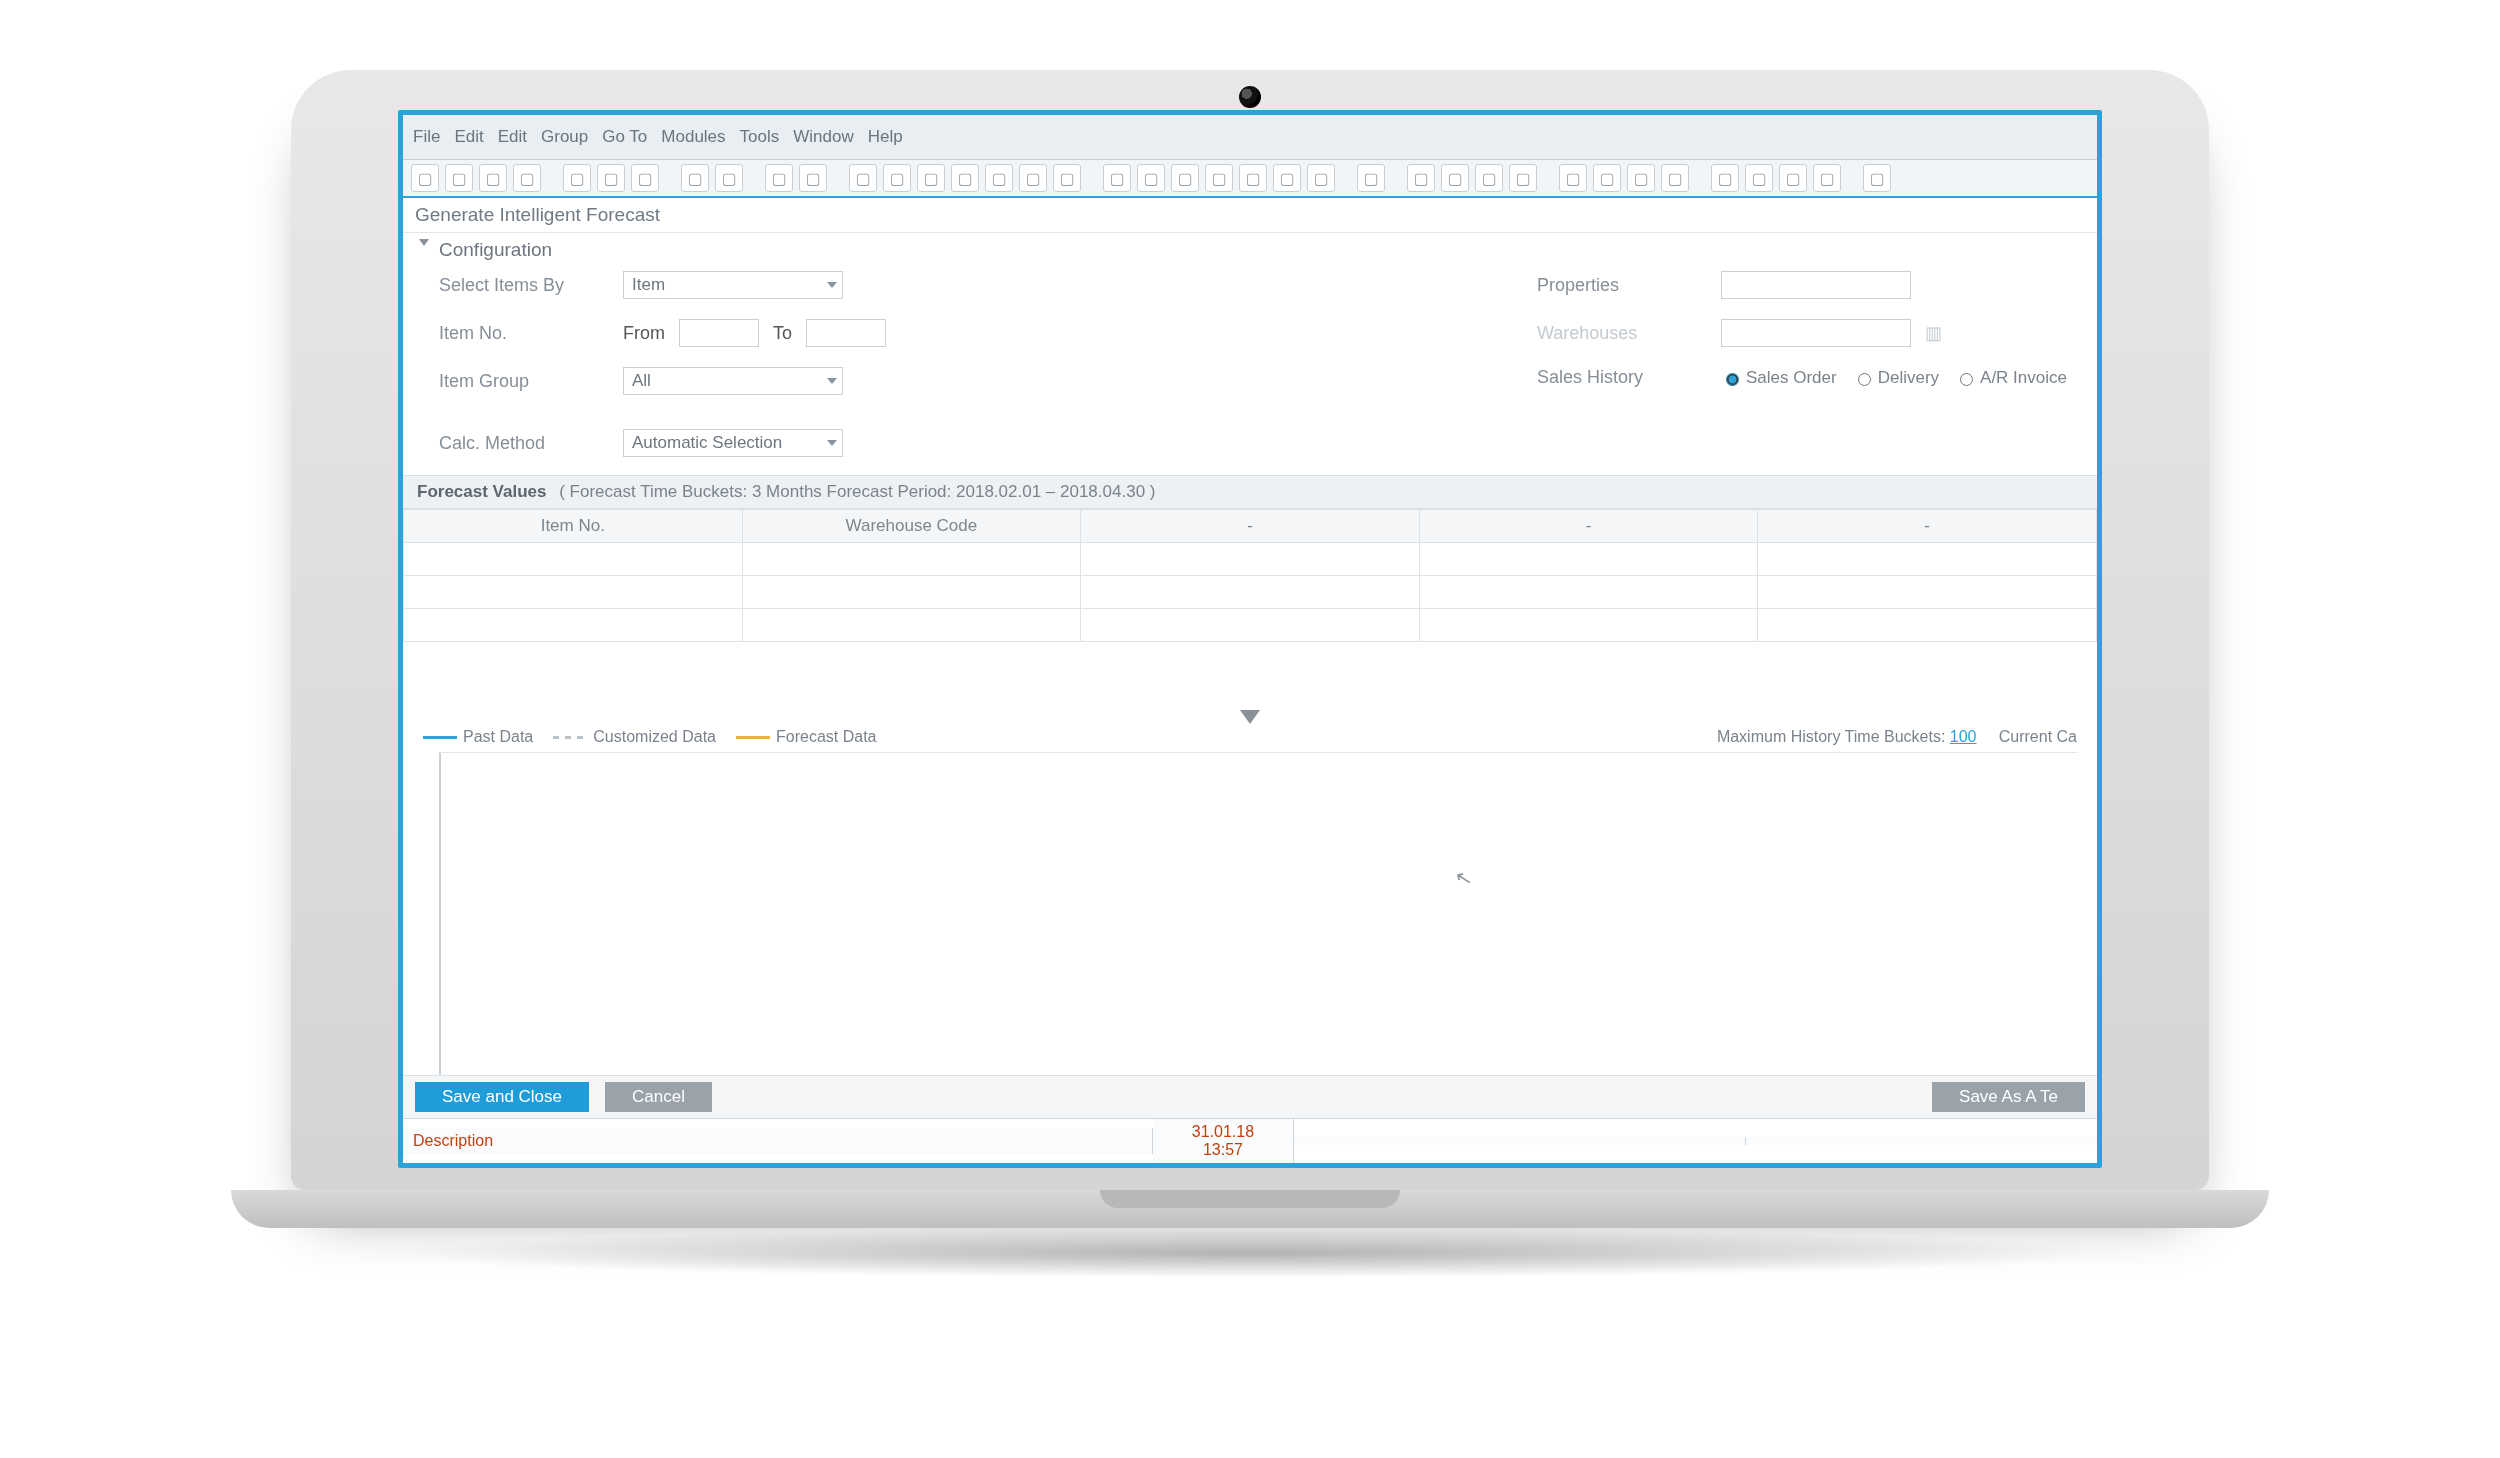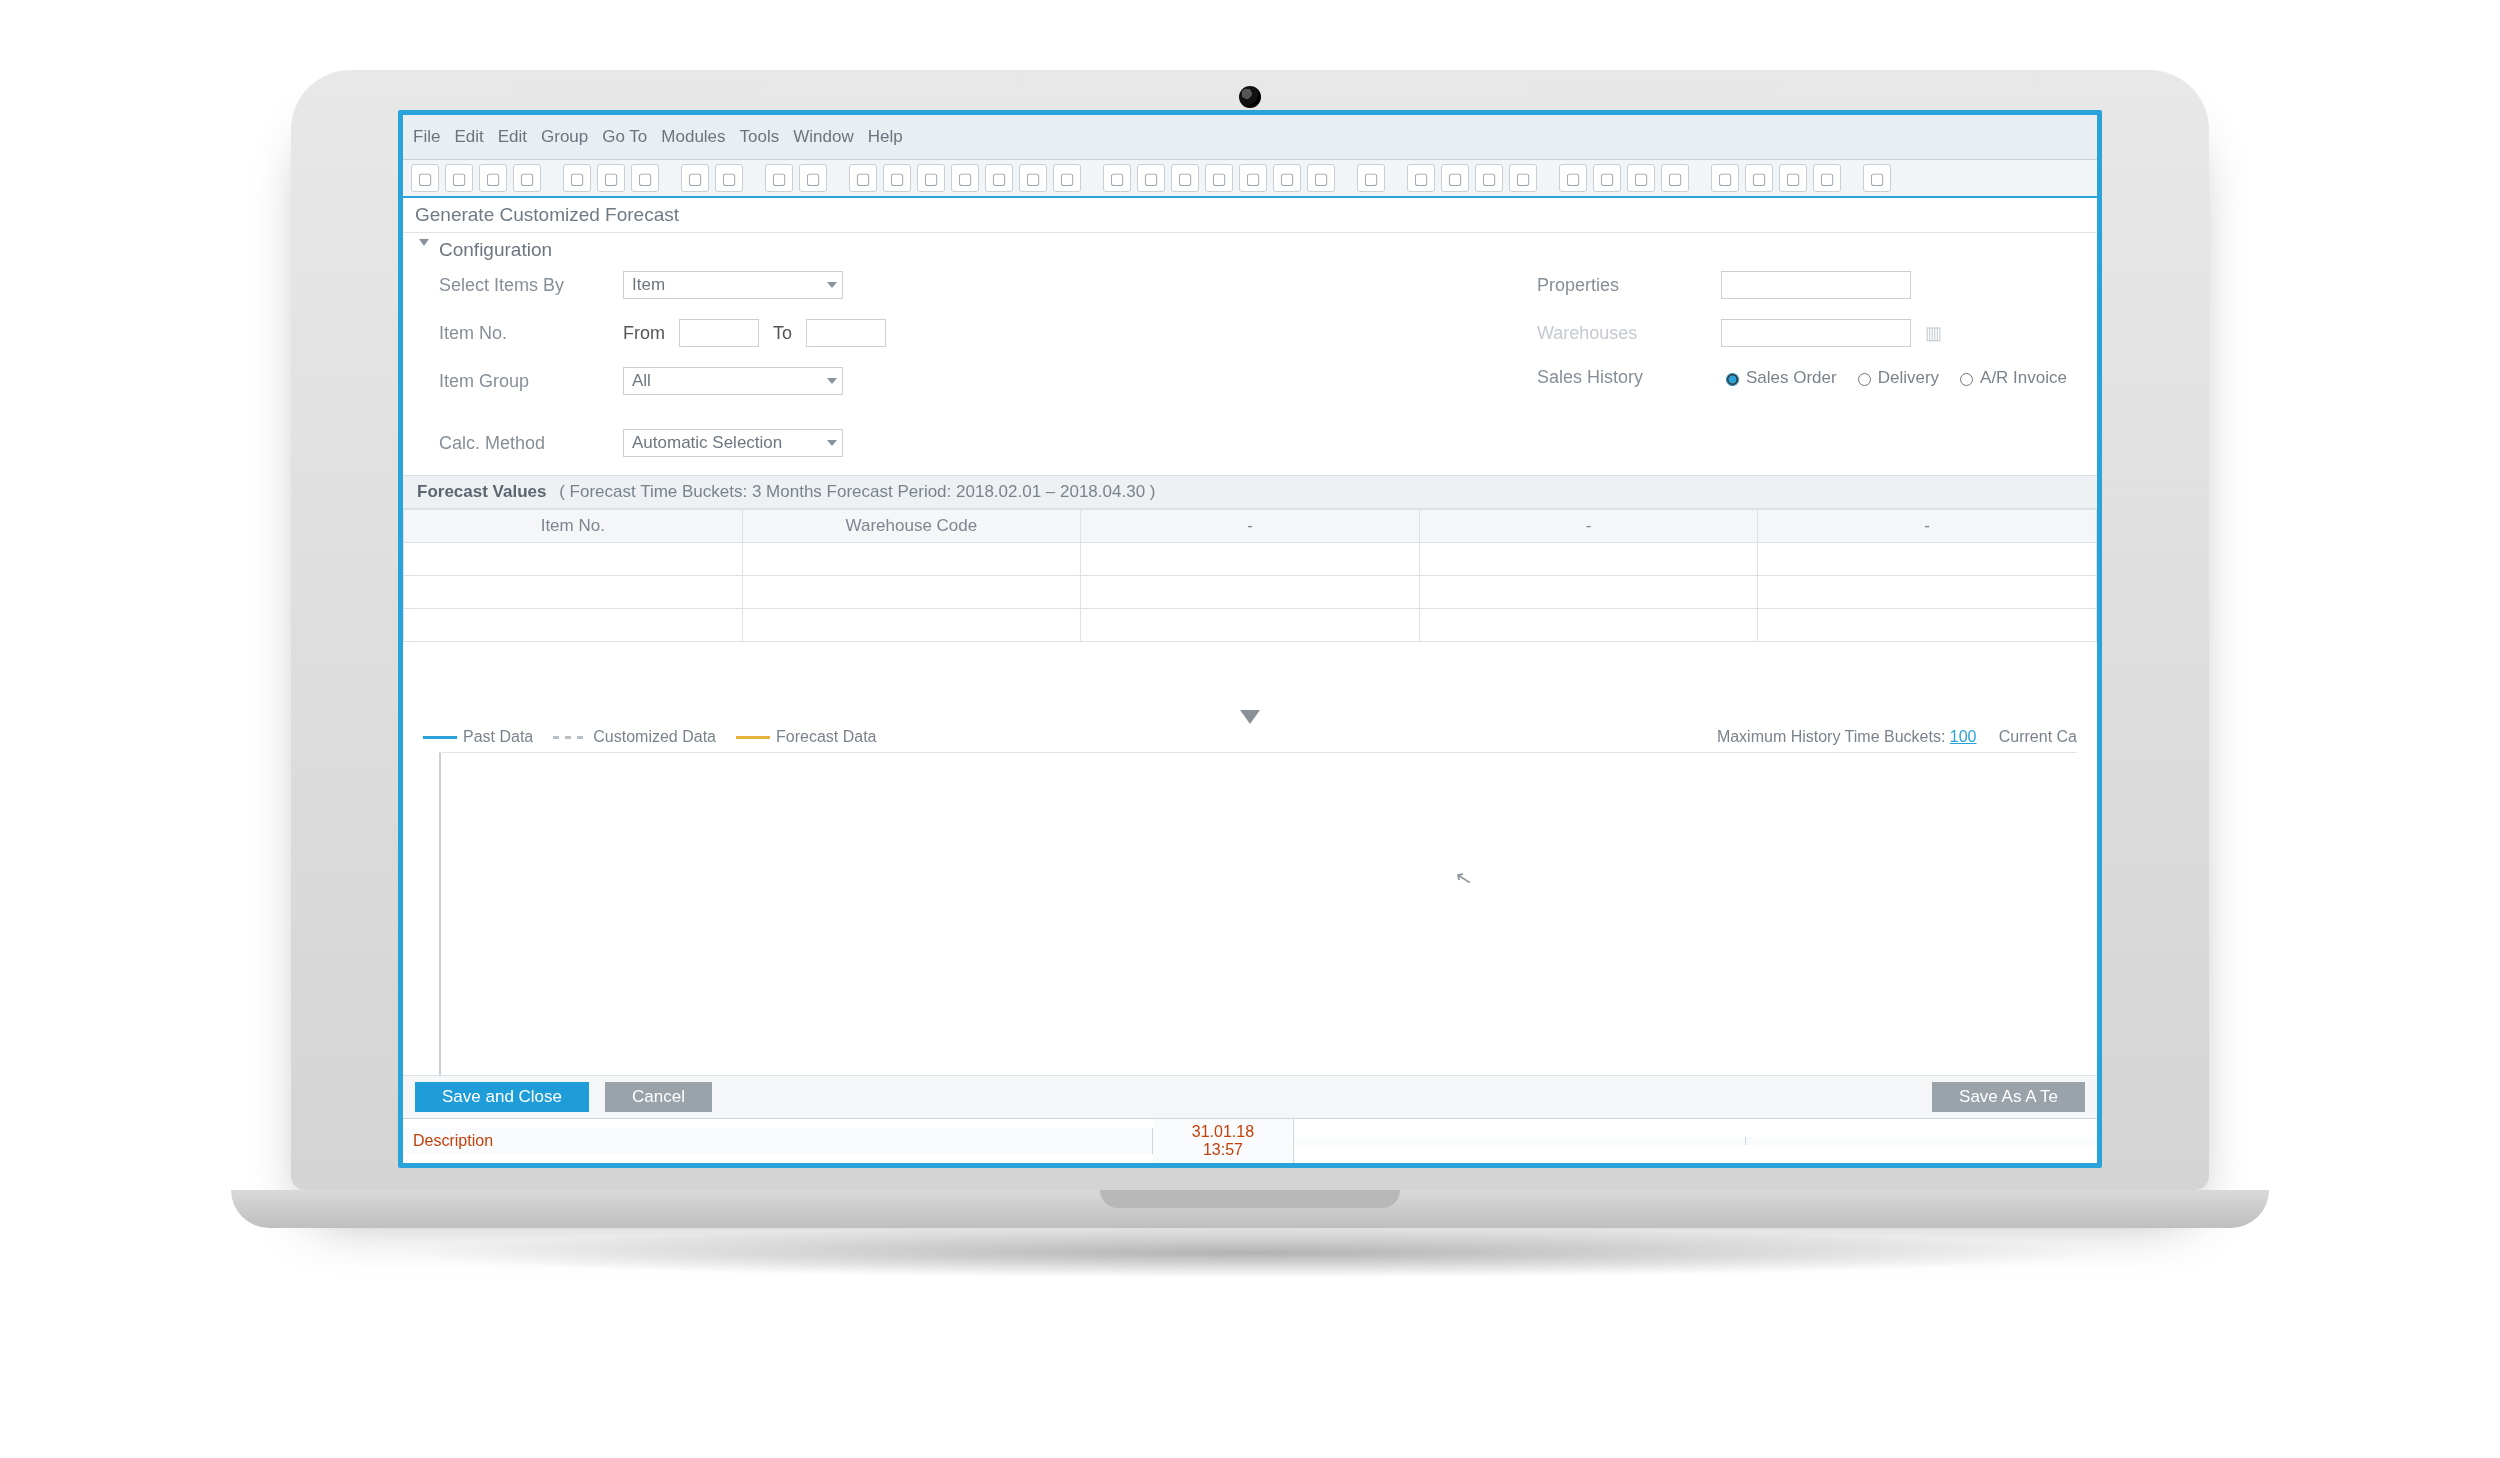--- a/index.html
+++ b/index.html
@@ -186,21 +186,21 @@
           <span class="tbbtn">▢</span>
           <span class="tsep"></span>
           <span class="tbbtn">▢</span>
           <span class="tbbtn">▢</span>
           <span class="tbbtn">▢</span>
           <span class="tbbtn">▢</span>
           <span class="tsep"></span>
           <span class="tbbtn">▢</span>
         </div>
 
-      <div class="page-title">Generate Customized Forecast</div>
+      <div class="page-title">Generate Intelligent Forecast</div>
 
       <div class="section-h">
         <span class="caret"></span>
         <span>Configuration</span>
       </div>
 
       <div class="form">
         <div class="col">
 
           <div class="row">

